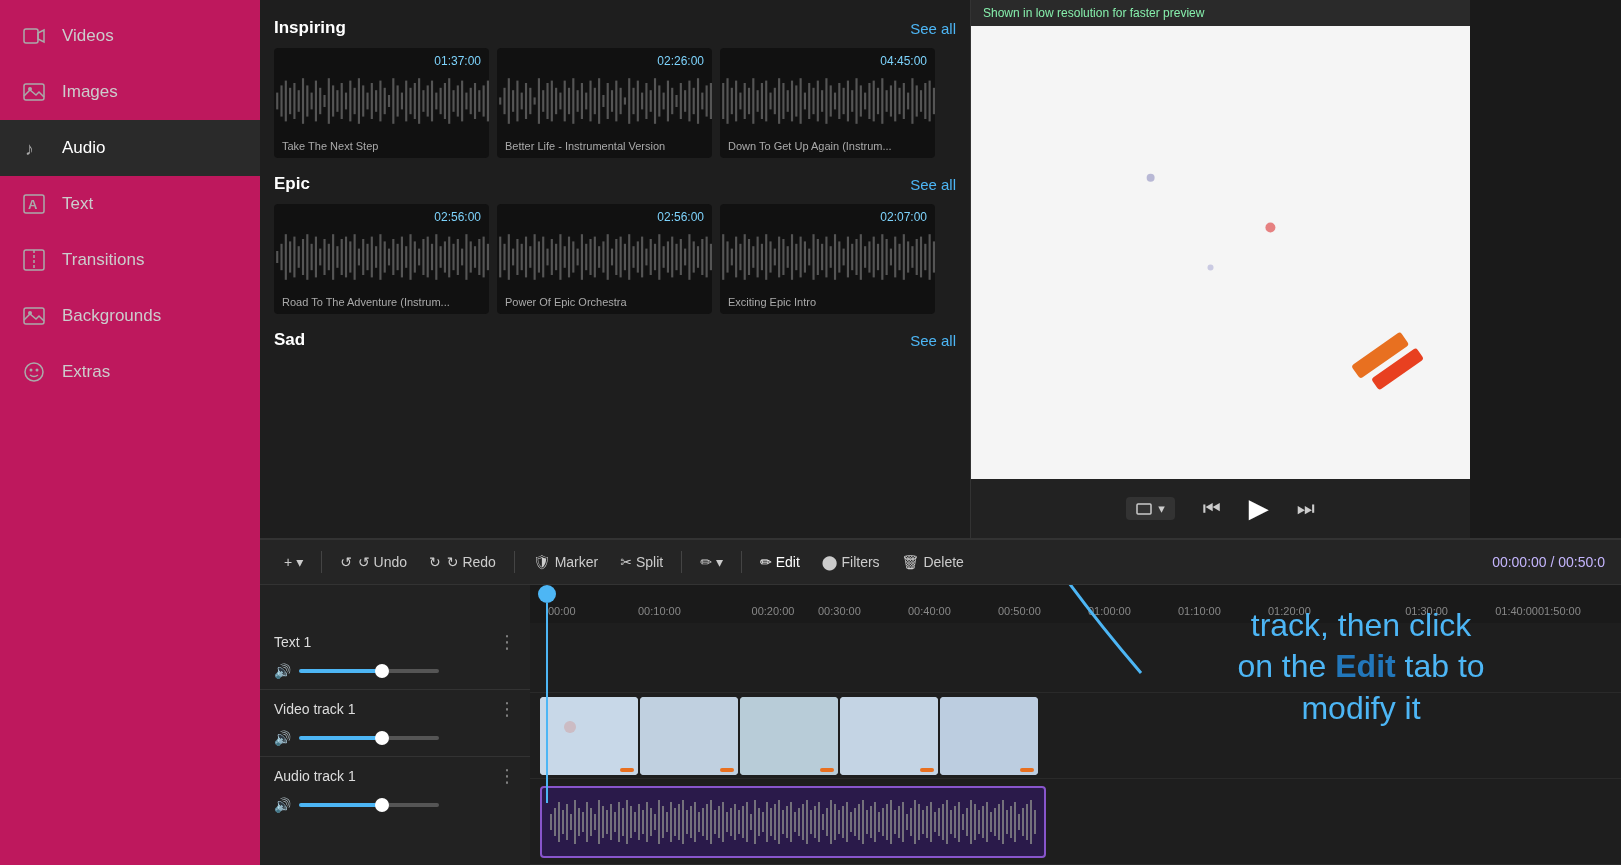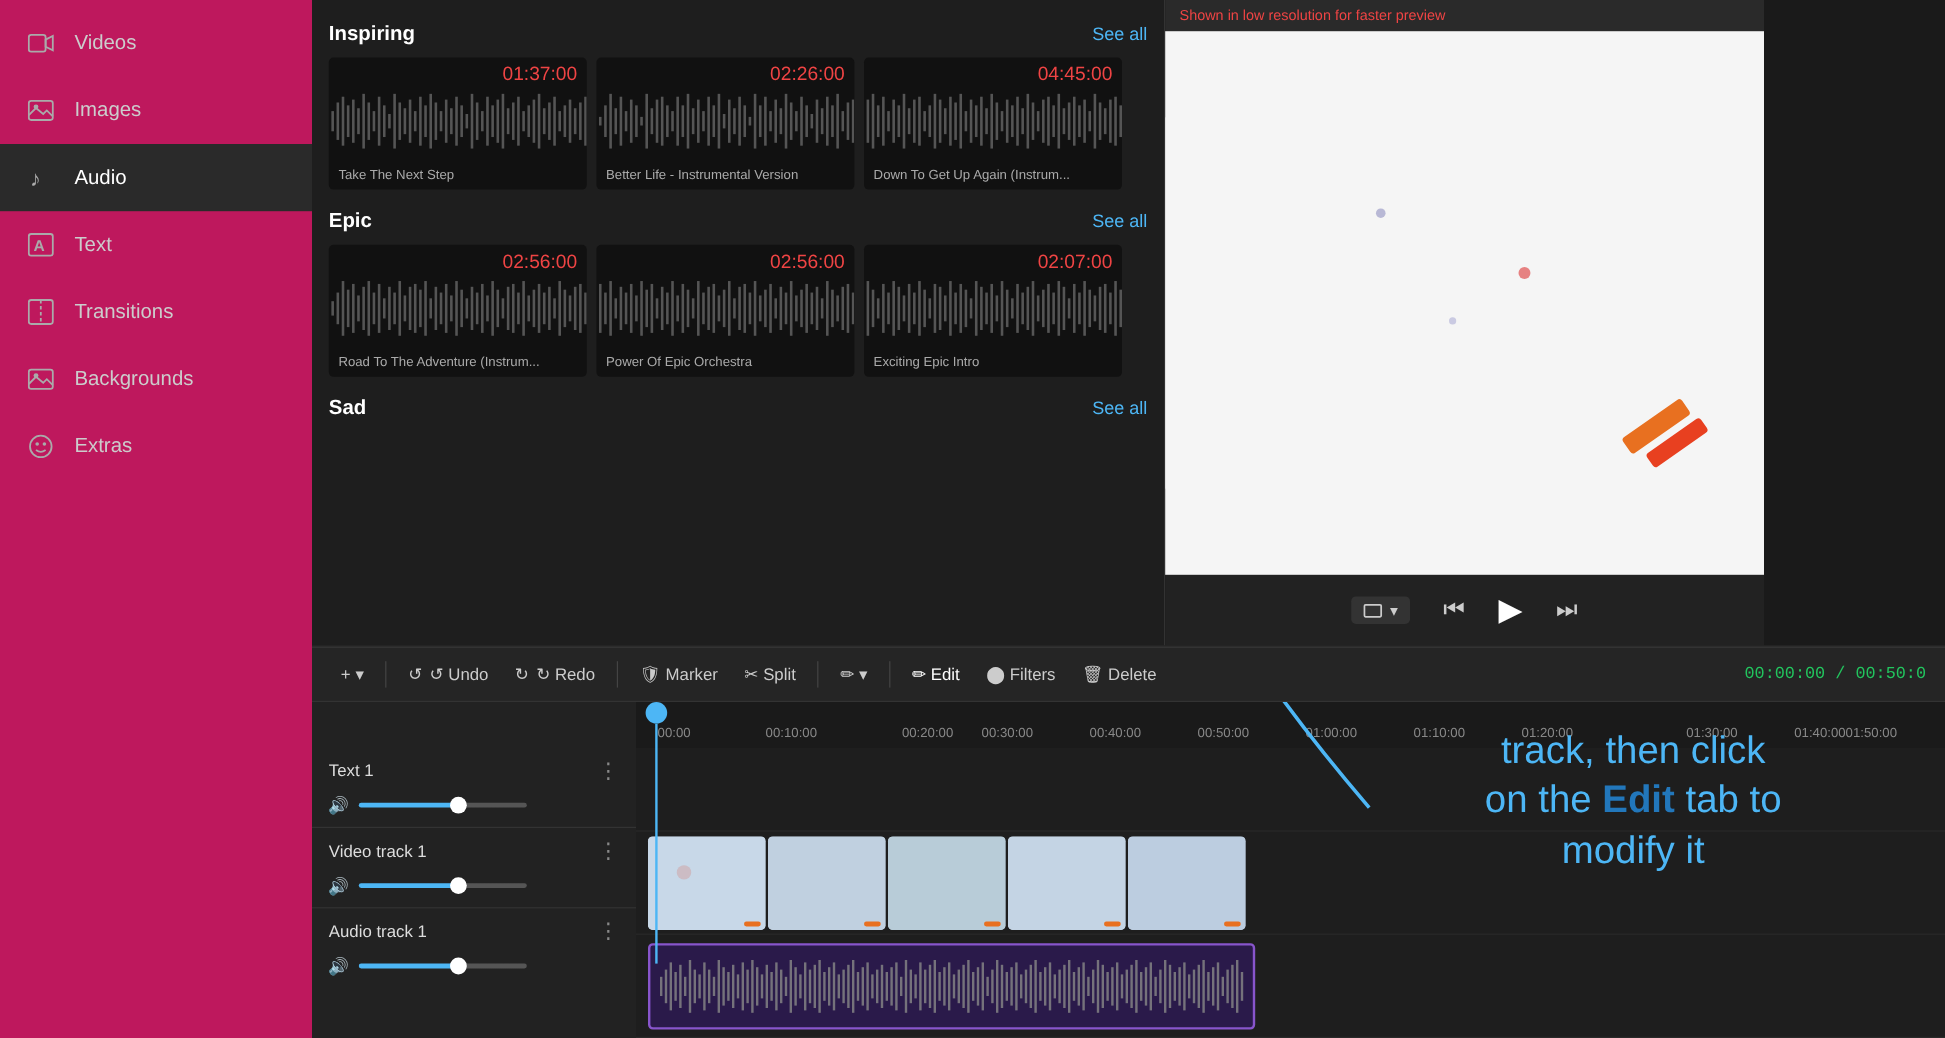--- a/index.html
+++ b/index.html
@@ -13,39 +13,39 @@
     .sidebar-icon { width: 28px; height: 28px; display: flex; align-items: center; justify-content: center; }
     .sidebar-label { font-size: 17px; }
 
     
     .media-panel { flex: 1; background: #1e1e1e; overflow-y: auto; padding: 10px 14px; max-width: 710px; }
     .section-header { display: flex; justify-content: space-between; align-items: center; margin-bottom: 10px; margin-top: 8px; gap: 44px; }
     .section-title { font-size: 17px; font-weight: 700; color: #fff; }
     .see-all { color: #4db6f5; font-size: 15px; cursor: pointer; }
     .tracks-grid { display: flex; gap: 8px; margin-bottom: 16px; }
     .track-card { background: #111; border-radius: 4px; width: 215px; height: 110px; position: relative; overflow: hidden; cursor: pointer; flex-shrink: 0; }
-    .track-duration { position: absolute; top: 6px; right: 8px; font-size: 16px; color: #ef4444; margin-left: 10px; }
+    .track-duration { position: absolute; top: 6px; right: 8px; font-size: 12px; color: #7dd3fc; margin-left: 10px; }
     .track-waveform { width: 100%; height: 70px; margin-top: 18px; display: flex; align-items: center; justify-content: center; }
     .track-title { position: absolute; bottom: 6px; left: 8px; font-size: 11px; color: #aaa; white-space: nowrap; overflow: hidden; text-overflow: ellipsis; width: 90%; }
     .waveform-svg { width: 100%; height: 60px; }
 
     
     .preview-panel { width: 500px; background: #1a1a1a; display: flex; flex-direction: column; border-left: 1px solid #333; }
-    .preview-notice { background: #2a2a2a; color: #ef4444; font-size: 12px; padding: 6px 12px; }
+    .preview-notice { background: #2a2a2a; color: #86efac; font-size: 12px; padding: 6px 12px; }
     .preview-canvas { flex: 1; background: #f5f5f5; position: relative; overflow: hidden; }
     .preview-controls { display: flex; align-items: center; justify-content: center; gap: 28px; padding: 14px; background: #222; }
     .preview-btn { background: none; border: none; color: #ccc; cursor: pointer; font-size: 20px; }
     .preview-play-btn { background: none; border: none; color: #fff; cursor: pointer; font-size: 26px; }
     .preview-aspect { background: #333; border-radius: 4px; padding: 4px 10px; color: #ccc; font-size: 13px; cursor: pointer; display: flex; align-items: center; gap: 6px; }
 
     
     .timeline-toolbar { display: flex; align-items: center; gap: 6px; background: #252525; padding: 10px 16px; border-top: 1px solid #333; border-bottom: 1px solid #333; }
     .toolbar-btn { background: none; border: none; color: #ccc; cursor: pointer; font-size: 14px; padding: 4px 8px; display: flex; align-items: center; gap: 4px; }
     .toolbar-divider { width: 1px; background: #444; height: 22px; margin: 0 4px; }
-    .toolbar-time { margin-left: auto; color: #22c55e; font-size: 14px; font-family: Liberation Mono, monospace; }
+    .toolbar-time { margin-left: auto; color: #c4b5fd; font-size: 14px; font-family: Liberation Sans, sans-serif; }
 
     
     .timeline-area { display: flex; flex-direction: row; background: #1e1e1e; flex: 0 0 220px; overflow: hidden; }
     .timeline-tracks-labels { width: 270px; flex-shrink: 0; background: #222; display: flex; flex-direction: column; padding-top: 38px; }
     .track-label { padding: 8px 14px; display: flex; align-items: center; justify-content: space-between; }
     .track-label-name { font-size: 14px; color: #ddd; }
     .track-label-more { color: #888; cursor: pointer; font-size: 18px; }
     .track-volume { display: flex; align-items: center; gap: 8px; padding: 2px 14px 10px; }
     .volume-icon { color: #888; font-size: 14px; }
     .volume-slider { -webkit-appearance: none; height: 4px; background: linear-gradient(to right, #4db6f5 60%, #555 60%); border-radius: 2px; width: 140px; cursor: pointer; }

